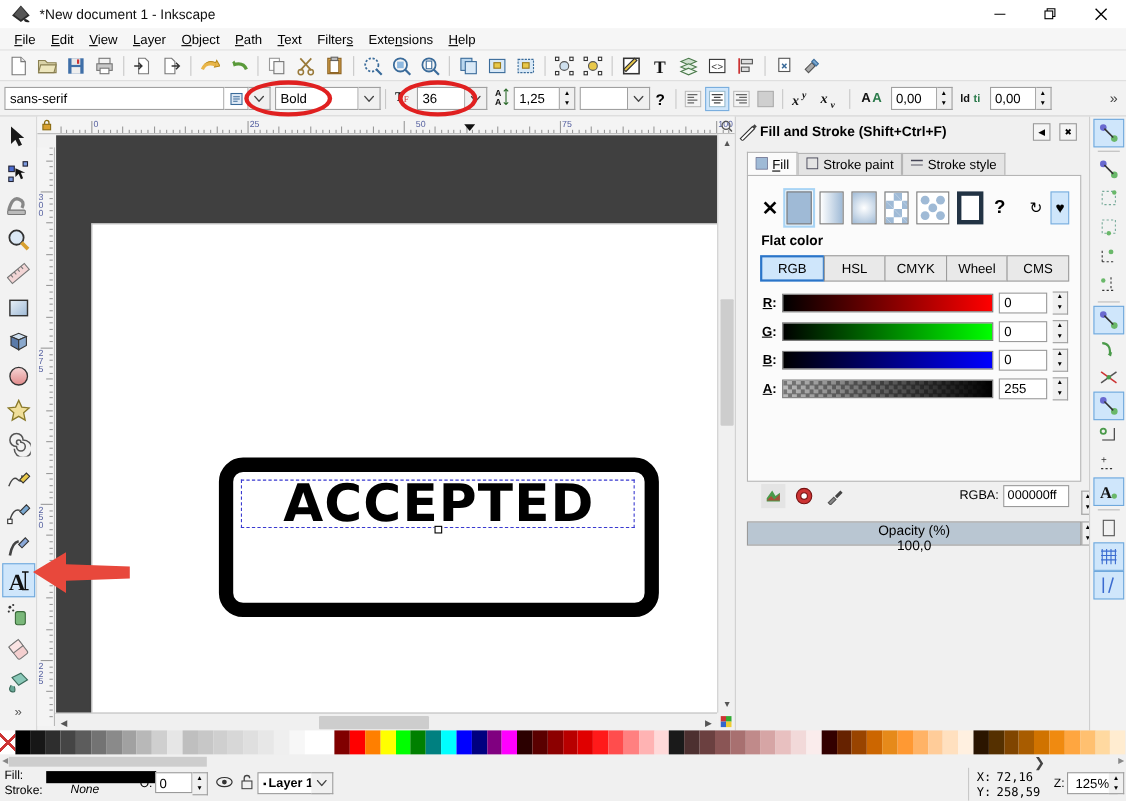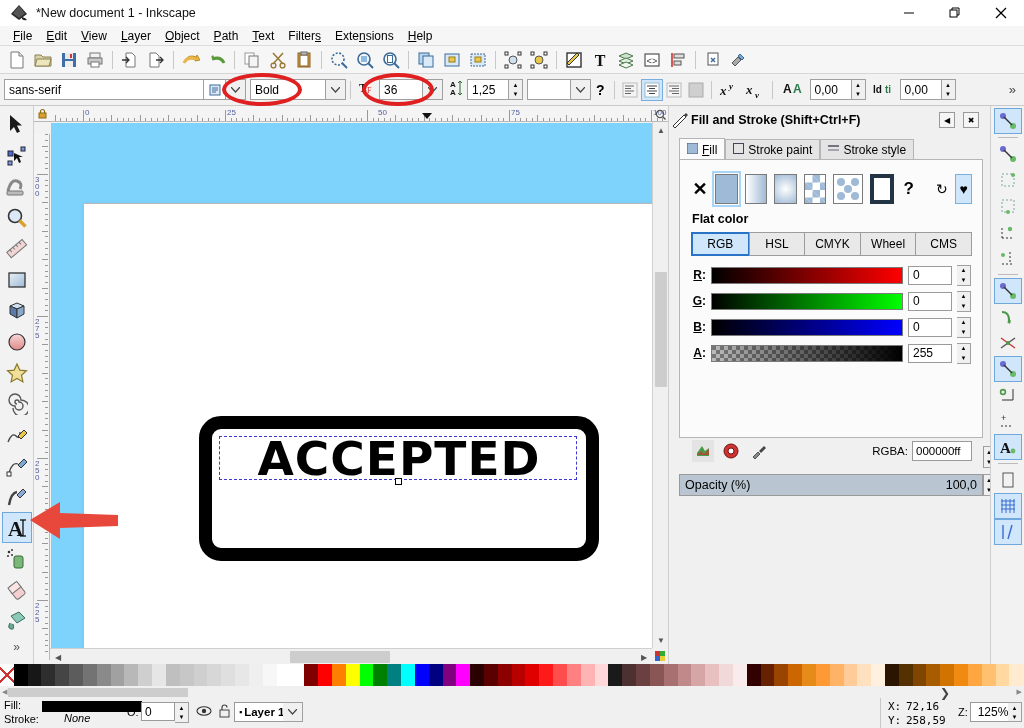--- a/index.html
+++ b/index.html
@@ -73,21 +73,21 @@
   .tool.sel { background:#cfe6fb; border:1px solid #6fa8dc; }
 
   
   #canvasarea { position:absolute; left:34px; top:106px; width:634px; height:558px; background:#f2f2f2; }
   #hruler { position:absolute; left:0; top:0; width:634px; height:16px; background:#f4f4f4; border-bottom:1px solid #b8b8b8; overflow:hidden; }
   #vruler { position:absolute; left:0; top:28px; width:16px; height:526px; background:#f4f4f4; border-right:1px solid #b8b8b8; overflow:hidden; }
   .rtick { position:absolute; background:#999; }
   .rlabel { position:absolute; font-size:8px; color:#5560a0; font-family:"Liberation Sans", sans-serif; }
   #canvas {
     position:absolute; left:17px; top:17px; width:601px; height:525px;
-    background:#7dd3fc; overflow:hidden;
+    background:#404040; overflow:hidden;
   }
   #page {
     position:absolute; left:32px; top:80px; width:585px; height:455px;
     background:#fff; border:1px solid #b9b9b9;
     box-shadow: 2px 2px 4px rgba(0,0,0,0.25);
   }
   #vscroll { position:absolute; right:0; top:16px; width:16px; height:526px; background:#f0f0f0; border-left:1px solid #d0d0d0; }
   #vthumb { position:absolute; left:2px; top:150px; width:12px; height:115px; background:#cdcdcd; border-radius:1px; }
   #hscroll { position:absolute; left:16px; bottom:0; width:602px; height:16px; background:#f0f0f0; border-top:1px solid #d0d0d0; }
   #hthumb { position:absolute; left:240px; top:2px; width:100px; height:12px; background:#cdcdcd; border-radius:1px; }
@@ -136,21 +136,21 @@
           display:flex; align-items:center; justify-content:center; font-size:12px; margin-left:-1px; }
   .mode.active { background:#cfe6fb; border:2px solid #2a74c8; }
   .chrow { position:absolute; left:12px; width:280px; height:22px; display:flex; align-items:center; gap:5px; }
   .chlabel { width:14px; font-size:12px; font-weight:bold; text-align:right; }
   .chbar { width:192px; height:17px; border:1px solid #7a7a7a; }
   .chval { width:44px; height:19px; background:#fff; border:1px solid #9a9a9a; font-size:12px; display:flex; align-items:center; padding-left:4px; }
   .rgbarow { position:absolute; left:12px; top:278px; width:280px; height:26px; display:flex; align-items:center; }
   .rgbafld { width:60px; height:20px; background:#fff; border:1px solid #9a9a9a; font-size:11.5px; display:flex; align-items:center; padding-left:3px; }
   .sliderbar { position:absolute; left:10px; width:304px; height:22px; border:1px solid #9a9a9a; background:#f6f6f6;
                display:flex; align-items:center; justify-content:space-between; padding:0 5px; font-size:12.5px; }
-  .sliderbar.filled { background:linear-gradient(to right,#b9c6d2 0%,#b9c6d2 100%); }
+  .sliderbar.filled { background:linear-gradient(to right,#b9c6d2 0%,#b9c6d2 100%);flex-direction:column; }
 
   
   #snapbar {
     position:absolute; left:990px; top:106px; width:34px; height:558px;
     background:#f2f2f2; border-left:1px solid #cfcfcf;
     display:flex; flex-direction:column; align-items:center; padding-top:2px;
   }
   .snap { width:28px; height:26px; display:flex; align-items:center; justify-content:center; }
   .snap.on { background:#cfe6fb; border:1px solid #6fa8dc; }
   .snapsep { width:20px; height:1px; background:#bbb; margin:3px 0; }

